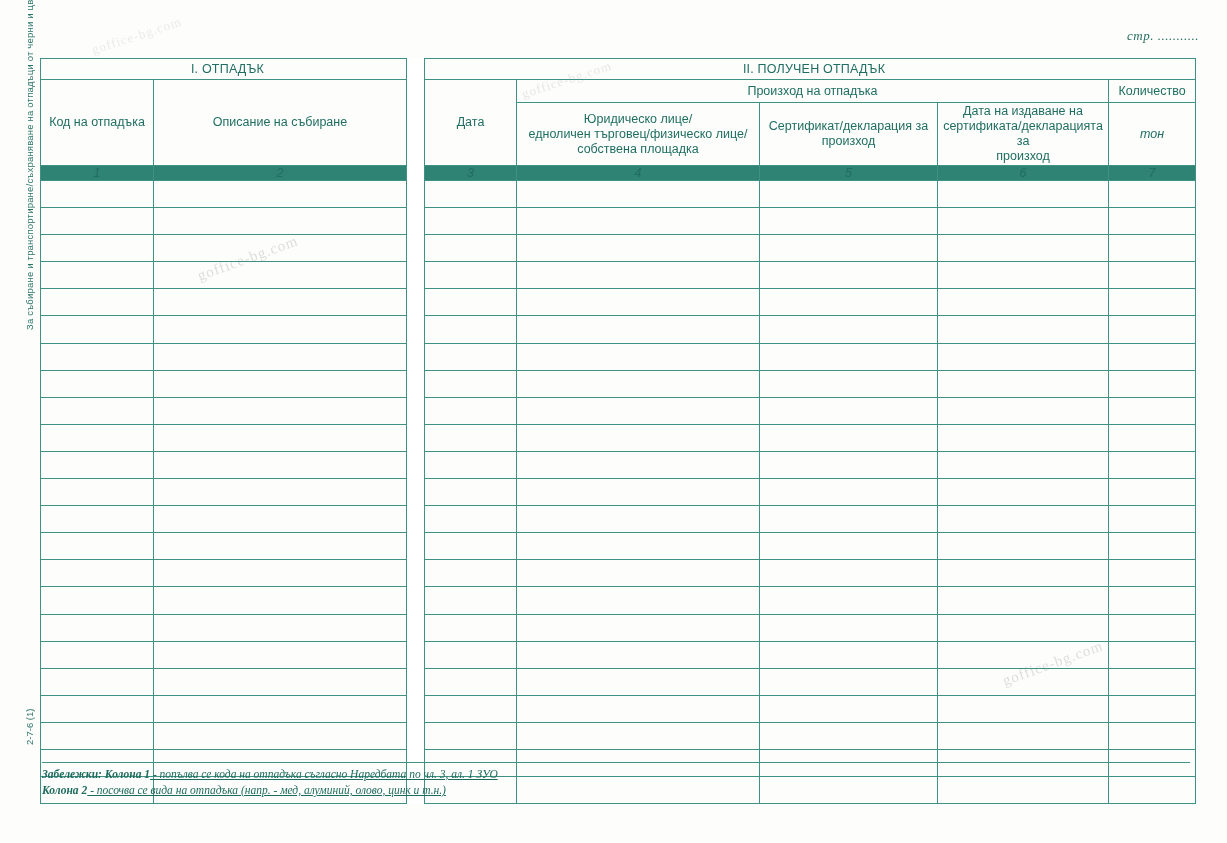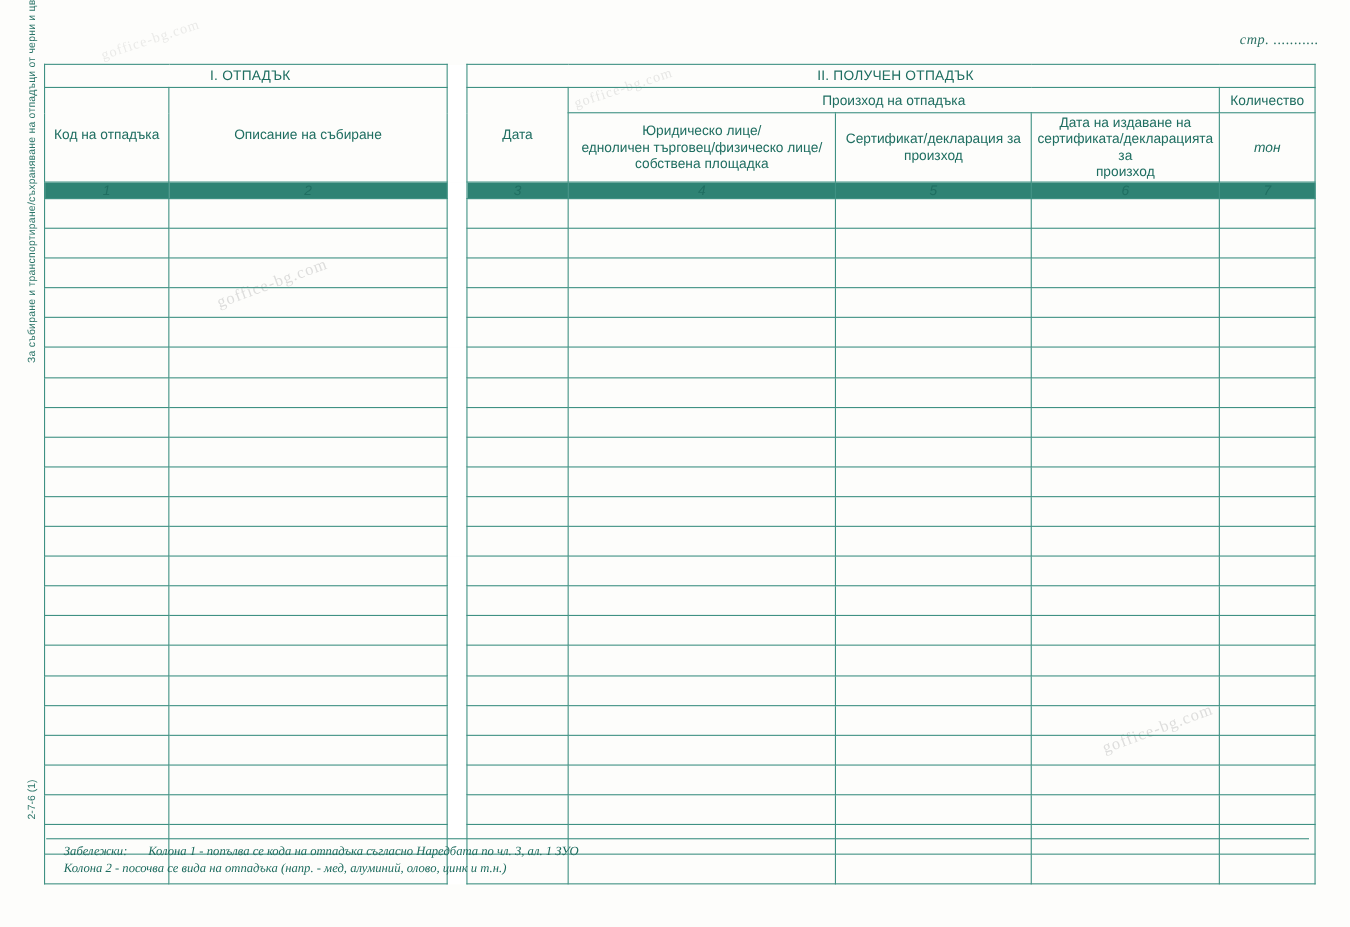--- a/index.html
+++ b/index.html
@@ -148,22 +148,22 @@
     font-family: "Liberation Serif", serif;
     font-size: 11.5px;
     color: #1d6b5e;
   }
   .notes .row {
     display: flex;
     margin-bottom: 4px;
   }
   .notes .left { width: 600px; }
   .notes .right { width: 550px; }
-  .notes b { font-weight: normal; font-style: italic; padding-left: 16px; }
-  .notes i { font-style: italic; }
+  .notes b { font-weight: bold; font-style: italic; }
+  .notes i { font-style: italic; text-decoration: underline; }
 
   hr.rule {
     position: absolute;
     left: 42px;
     top: 762px;
     width: 1148px;
     height: 0;
     border: none;
     border-top: 1px solid #3f9183;
     margin: 0;

